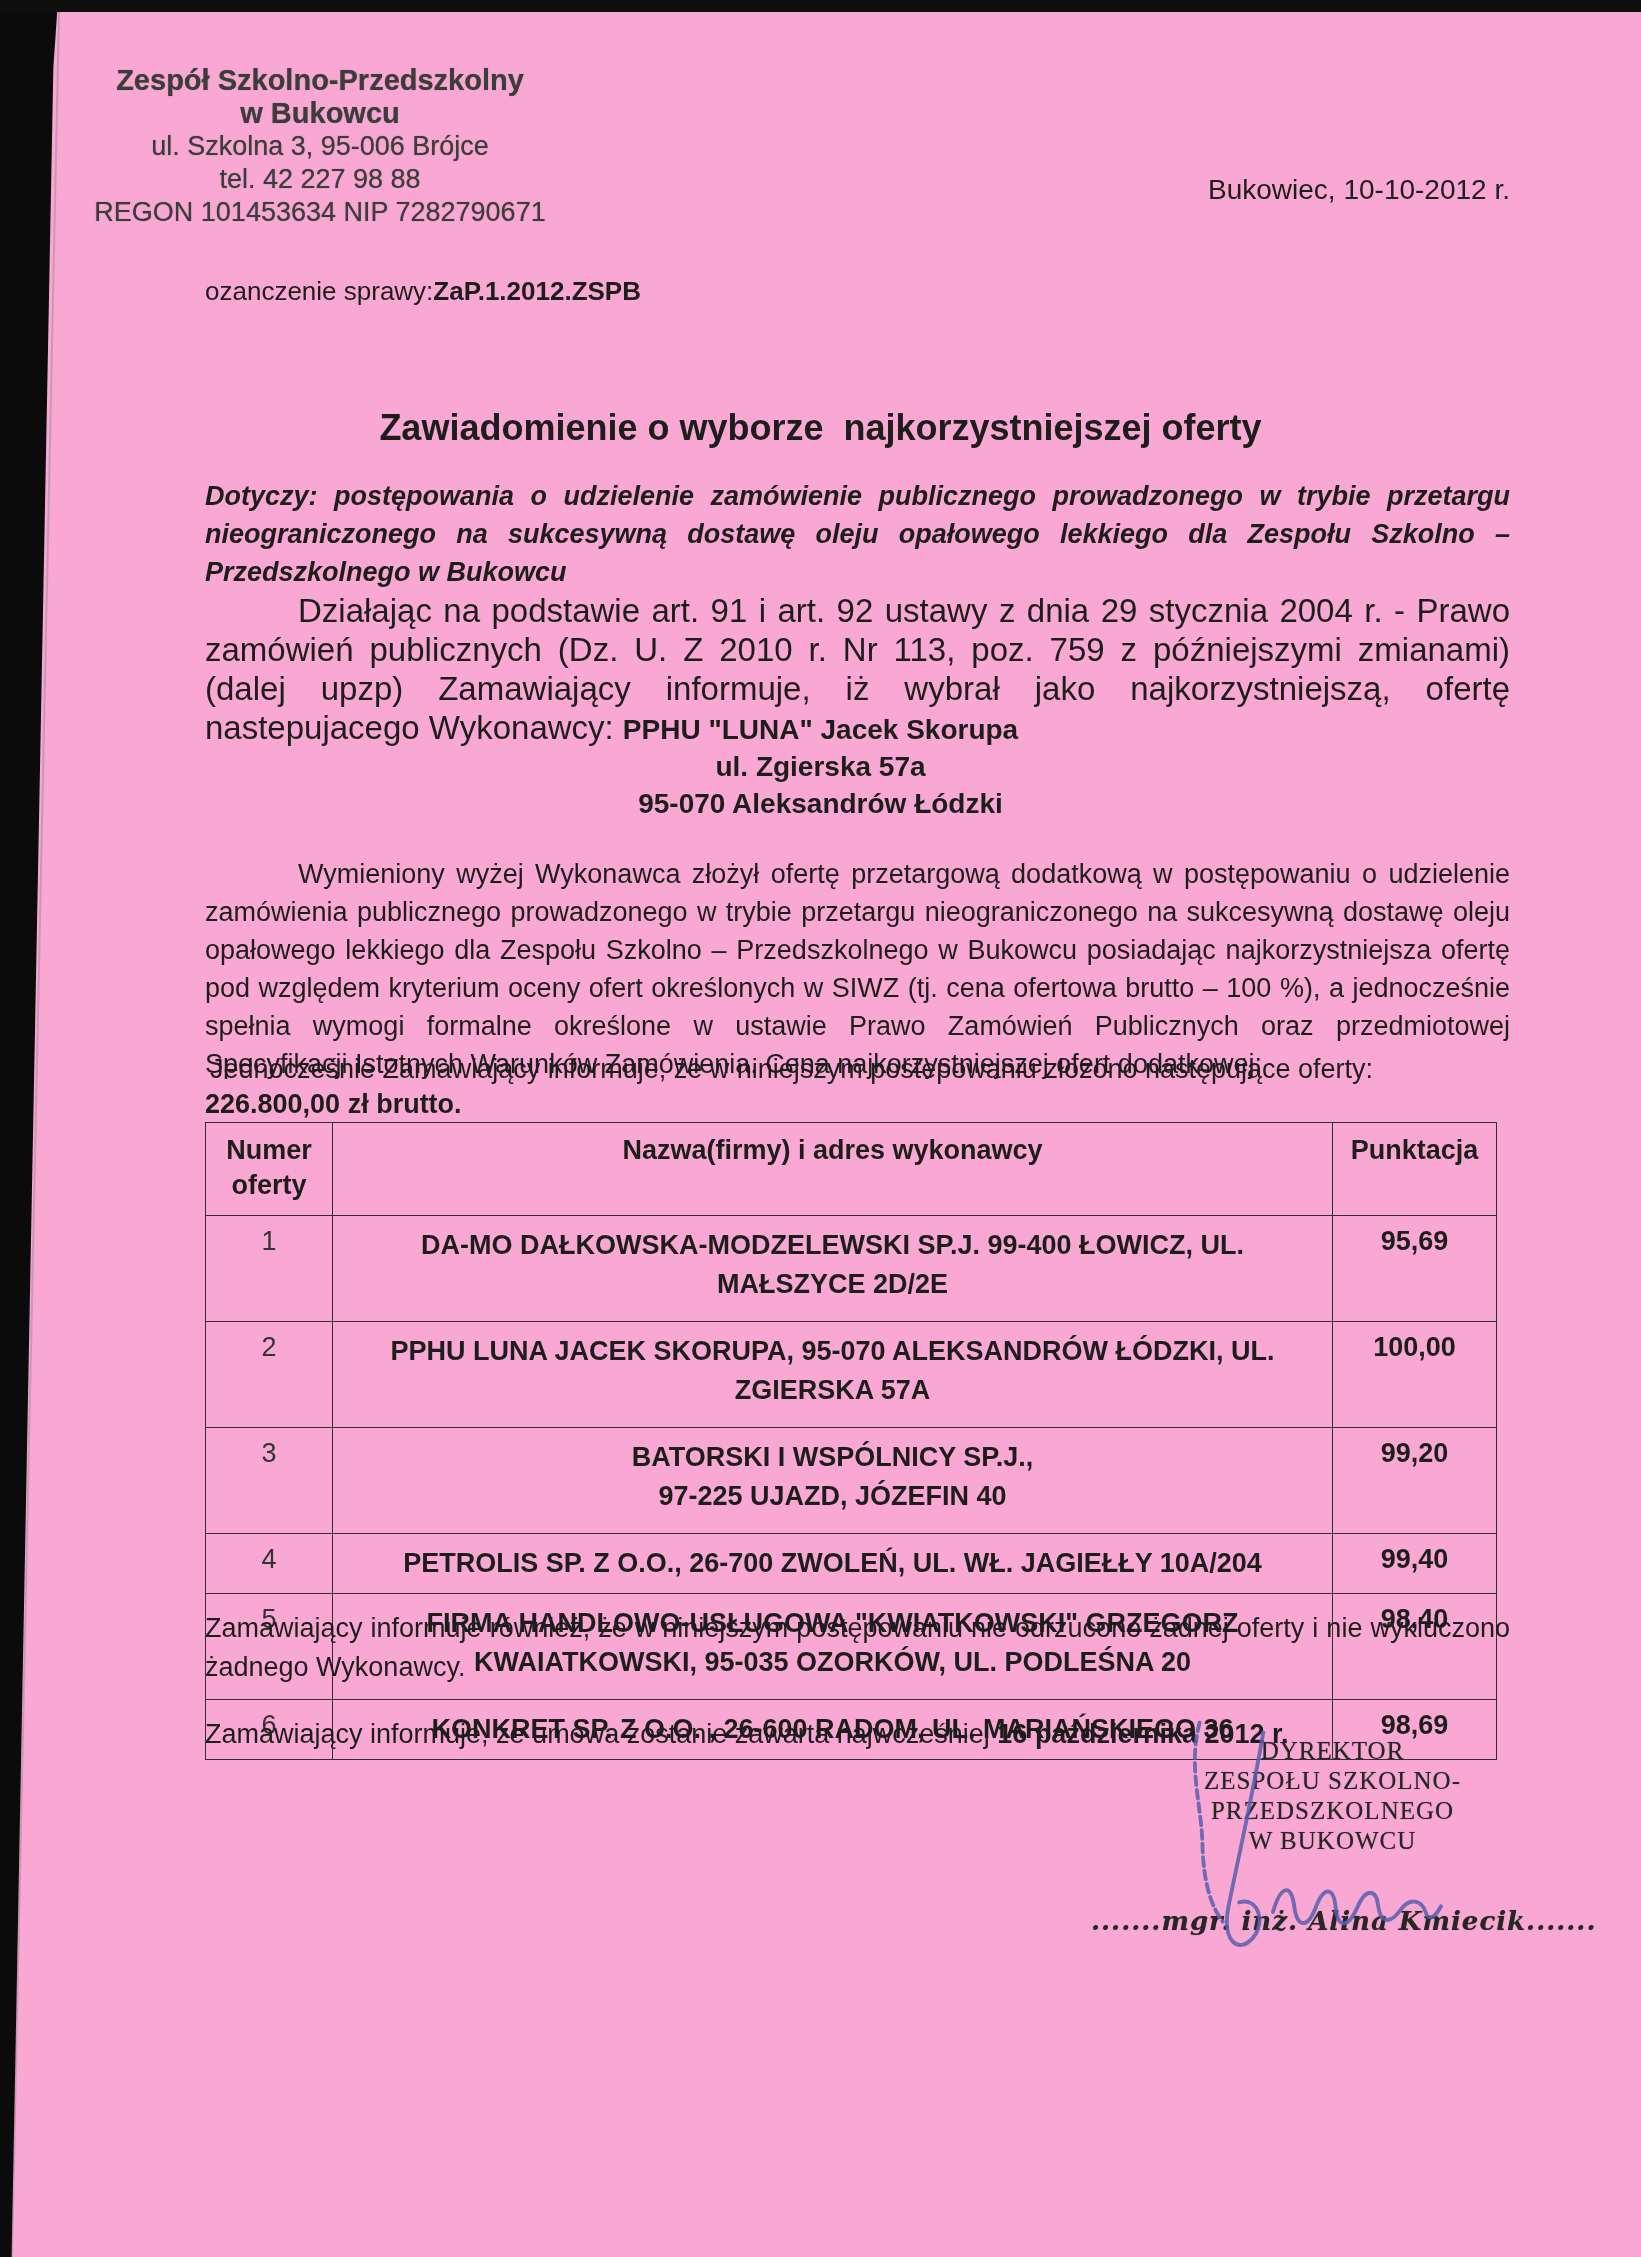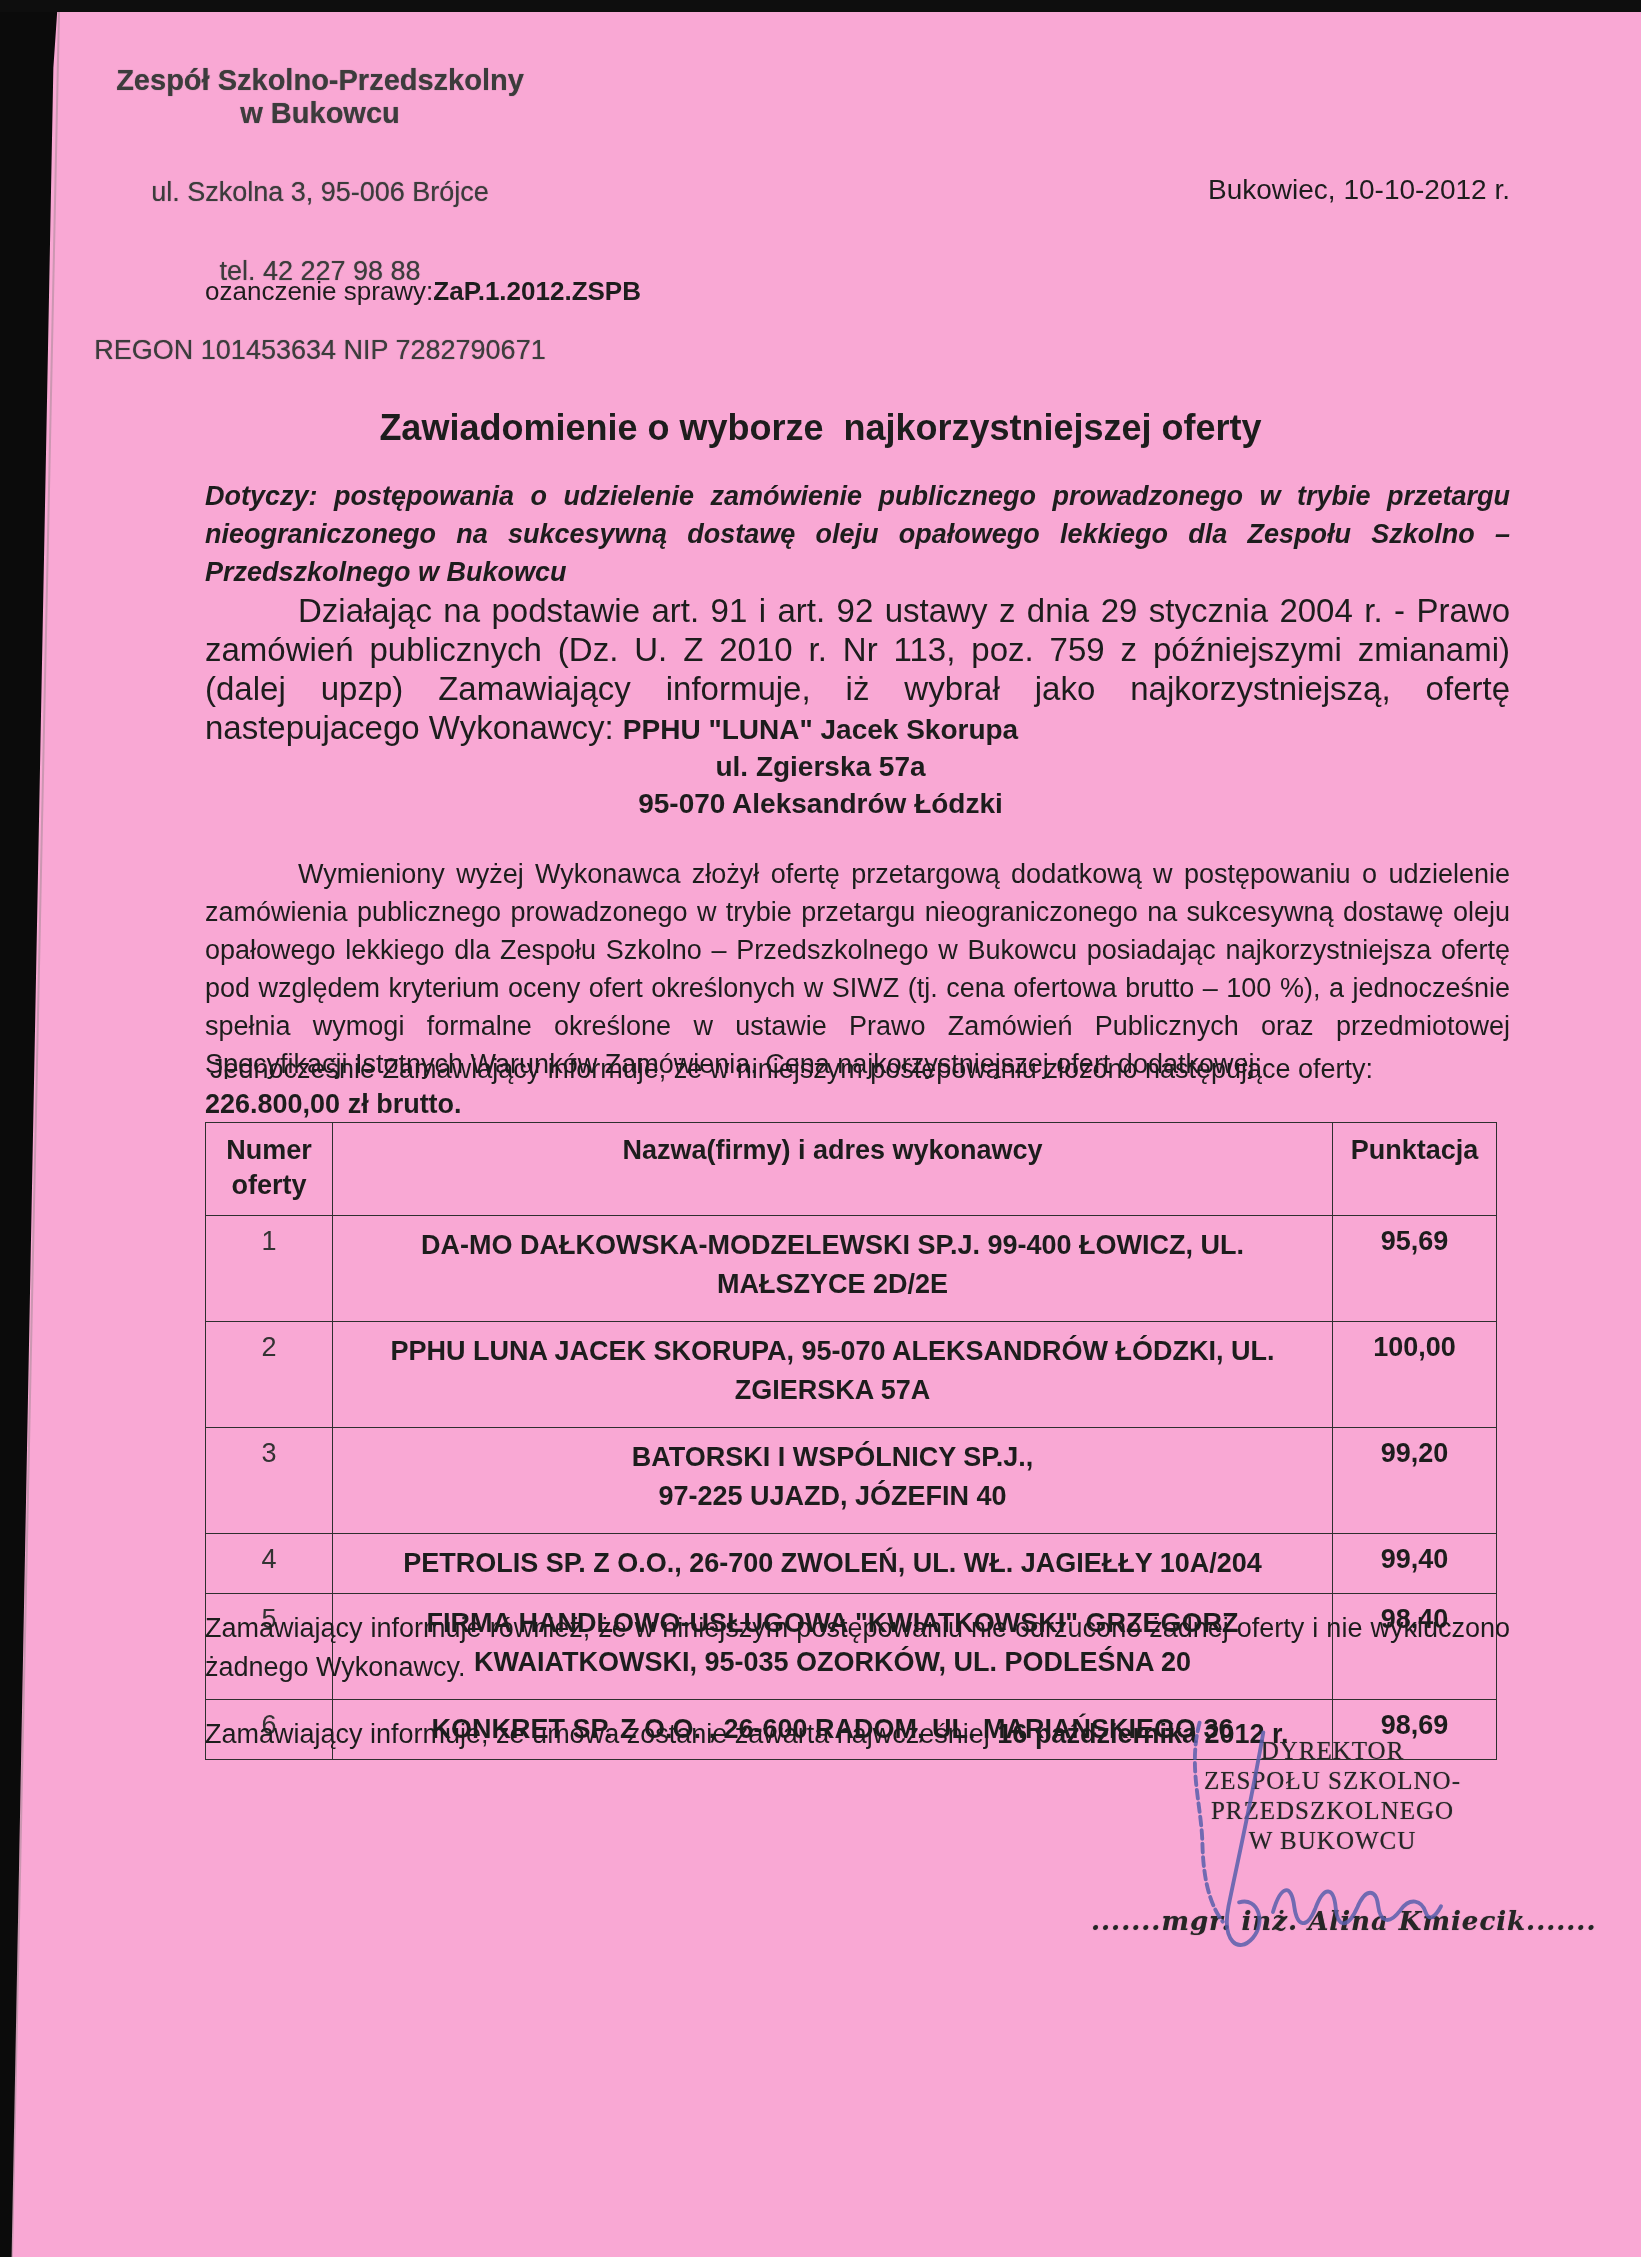--- a/index.html
+++ b/index.html
@@ -27,21 +27,21 @@
     background:rgba(120,120,115,0.35);
     transform:skewX(-1.2deg); transform-origin:top left; z-index:4;
   }
   
   .stamp {
     position:absolute; top:64px; left:93px; width:454px;
     text-align:center; color:#3c3c3c; line-height:33px;
     text-shadow:0 0 1px rgba(70,70,70,.75);
   }
   .stamp .b { font-weight:bold; font-size:29px; }
-  .stamp .r { font-size:27px;margin-top:46px; }
+  .stamp .r { font-size:27px; }
   .date-line { position:absolute; top:174px; right:131px; font-size:28px; }
   .case-line { position:absolute; top:276px; left:205px; font-size:26px; }
   .case-line strong { font-size:26px; }
   
   .doc-title {
     position:absolute; top:407px; left:0; width:100%;
     text-align:center; font-size:36px; font-weight:bold; white-space:pre-wrap;
   }
   .subject {
     position:absolute; top:477px; left:205px; width:1305px;

